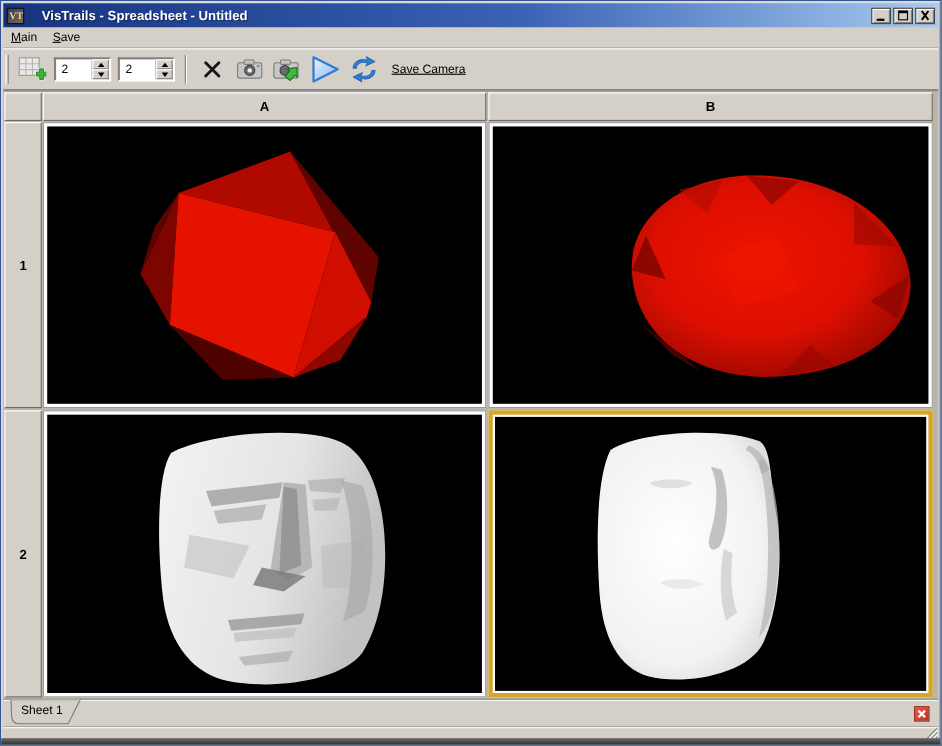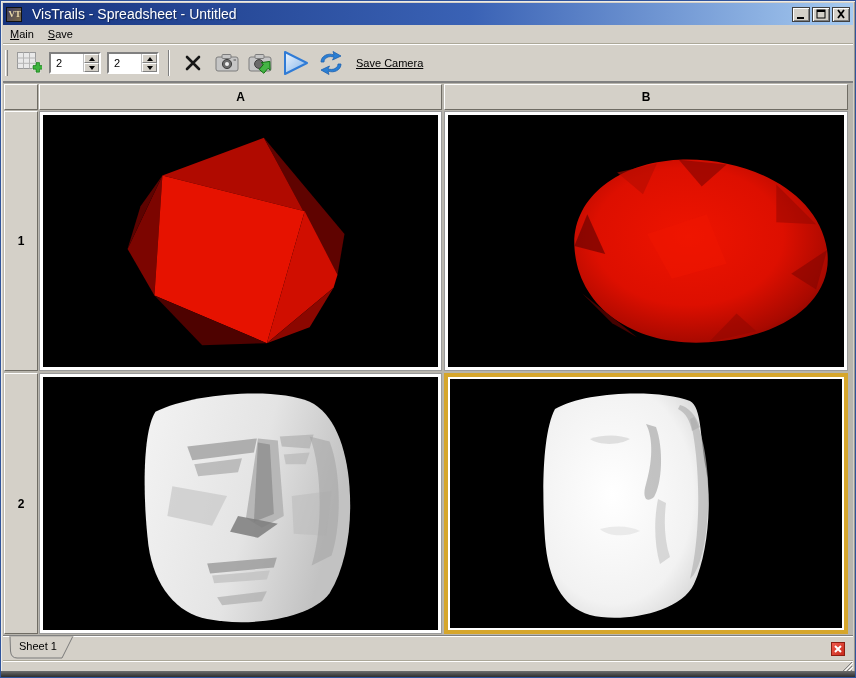--- a/index.html
+++ b/index.html
@@ -9,24 +9,24 @@
     font-family:"Liberation Sans",sans-serif;border:1px solid #30549c;
     box-shadow:inset 1px 1px 0 #ecebe6, inset -1px -1px 0 #9a968e;
     overflow:hidden;
   }
   
   .titlebar{
     position:absolute;top:2px;left:2px;right:2px;height:22px;
     background:linear-gradient(to right,#16337e 0%,#3a62b5 55%,#a6caf0 100%);
     display:flex;align-items:center;padding:0 3px;color:#fff;
   }
-  .logo{width:16px;height:15px;margin-right:10px;display:flex;align-items:center;justify-content:flex-end;
+  .logo{width:16px;height:15px;margin-right:16px;display:flex;align-items:center;justify-content:flex-end;
     background:linear-gradient(135deg,#3a3a5e 0%,#7c6a46 100%);border:1px solid #111;
     color:#ead9a8;font-family:"Liberation Serif",serif;font-weight:bold;font-size:9px;line-height:1;}
-  .title-text{font-size:14px;font-weight:normal;flex:1;white-space:nowrap;
+  .title-text{font-size:12px;font-weight:bold;flex:1;white-space:nowrap;
     text-shadow:1px 1px 1px rgba(0,0,0,.4);}
   .tb-btns{display:flex;gap:2px;}
   .tb-btn{width:18px;height:15px;background:#d4d0c8;border:1px solid #404040;
     box-shadow:inset 1px 1px 0 #fff, inset -1px -1px 0 #808080;
     display:flex;align-items:center;justify-content:center;}
   .tb-btn svg{display:block;}
   
   .menubar{
     position:absolute;top:24px;left:2px;right:2px;height:19px;background:#d4d0c8;
     display:flex;align-items:center;font-size:11px;color:#000;

